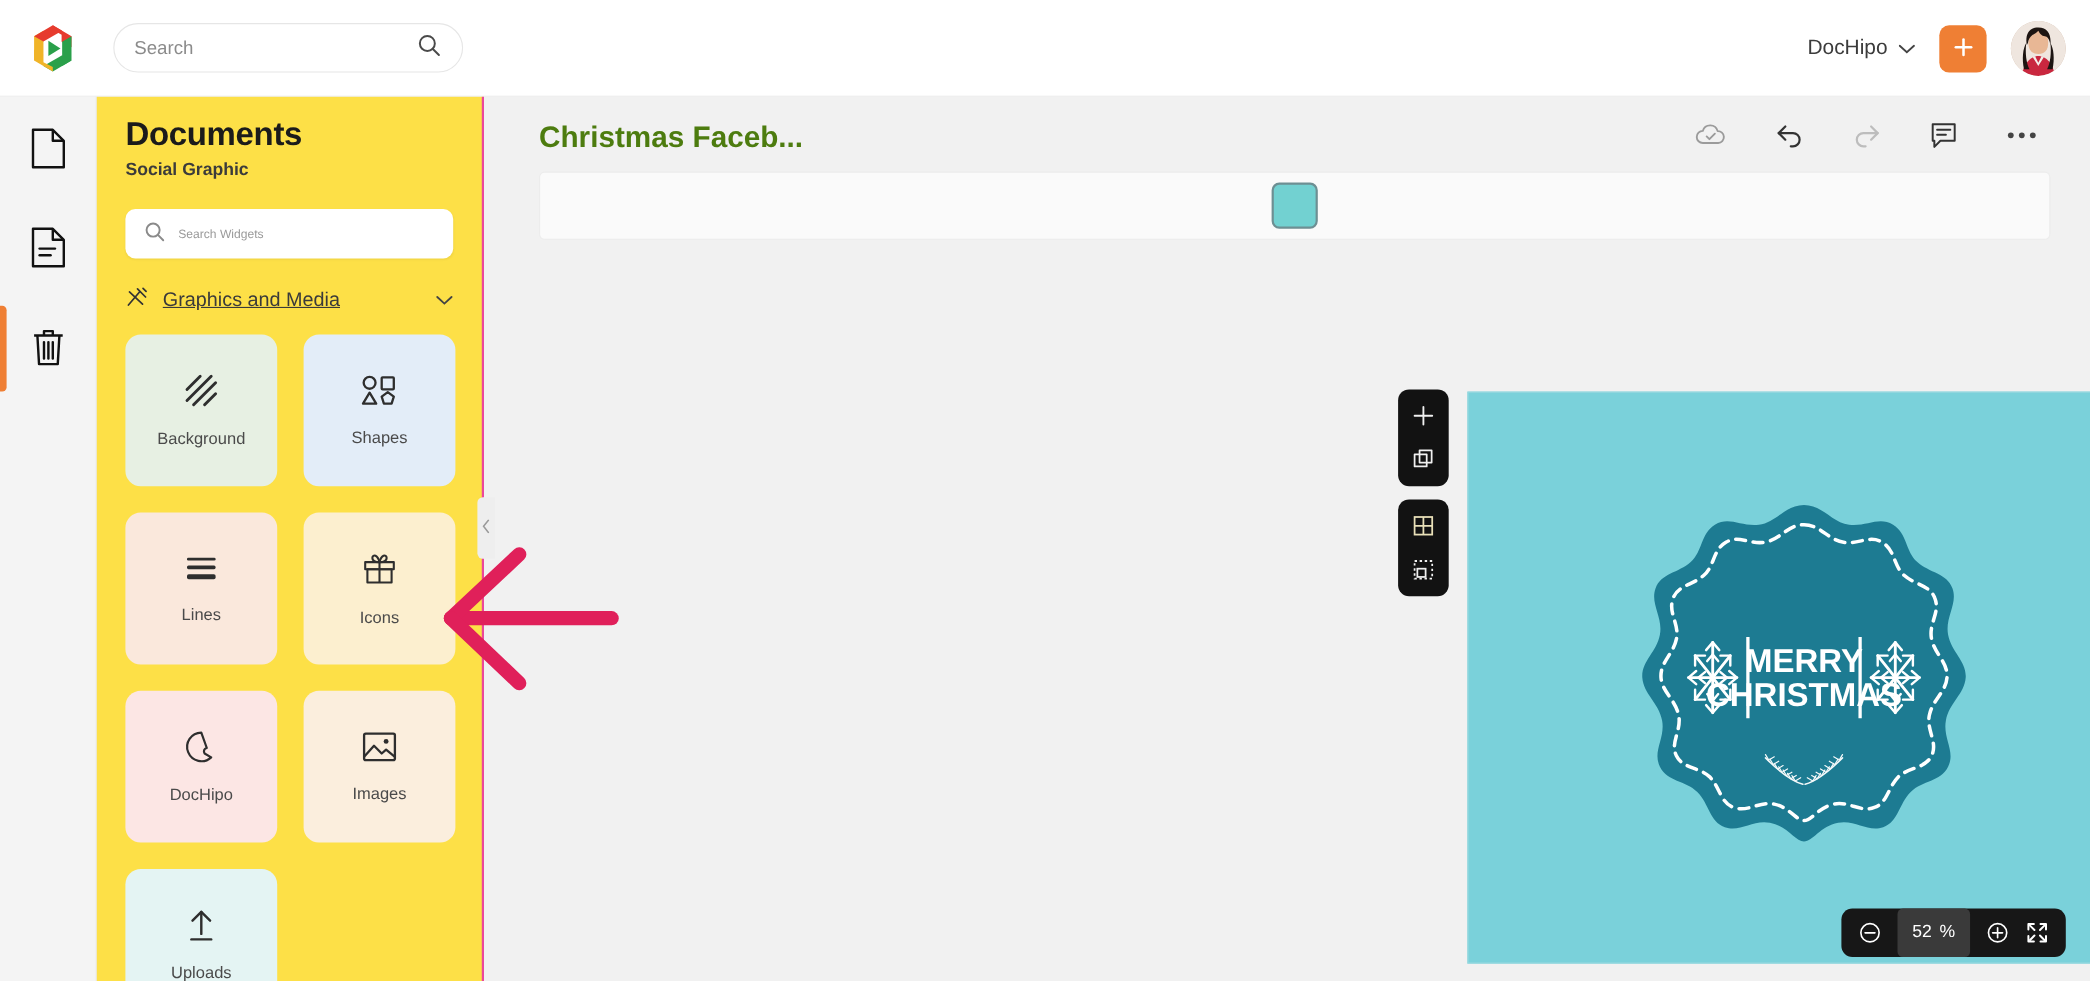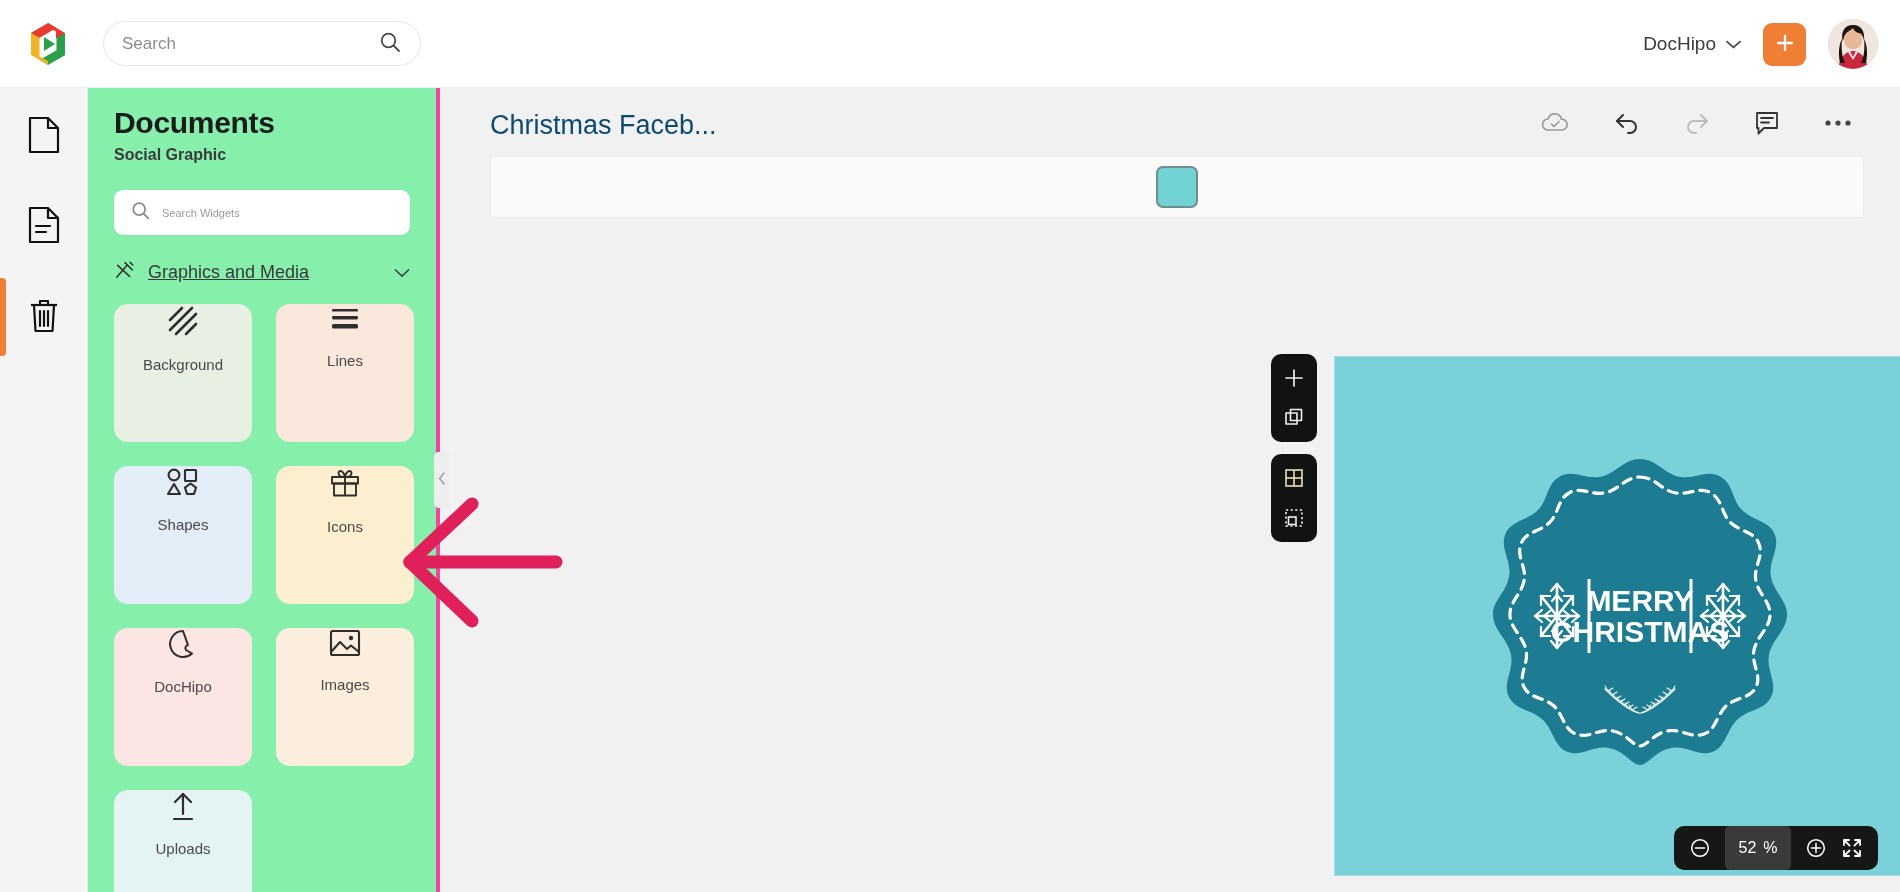--- a/index.html
+++ b/index.html
@@ -58,21 +58,21 @@
     cursor: pointer; position: relative;
   }
   .rail-active-bar {
     position: absolute; left: 0; top: 190px; width: 6px; height: 78px;
     background: #ef7f34; border-radius: 0 4px 4px 0;
   }
 
   
   .panel {
     position: absolute; left: 88px; top: 88px; width: 352px; height: 804px;
-    background: #86efac; border-right: 4px solid #ec4899; padding: 18px 26px 0 26px;
+    background: #fde047; border-right: 2px solid #ec4899; padding: 18px 26px 0 26px;
     overflow: hidden;
   }
   .panel h1 { font-size: 30px; font-weight: bold; color: #1b1b1b; letter-spacing: -0.3px; }
   .panel .sub { font-size: 16px; color: #3b3b3b; margin-top: 6px; font-weight: bold; }
   .widget-search {
     margin-top: 26px; height: 45px; background: #fff; border-radius: 9px;
     display: flex; align-items: center; padding: 0 16px; gap: 11px;
     box-shadow: 0 1px 2px rgba(0,0,0,.05);
   }
   .widget-search input {
@@ -84,40 +84,40 @@
     margin-top: 24px; display: flex; align-items: center; gap: 12px;
     font-size: 18px; color: #3a3a3a; cursor: pointer;
   }
   .section-head .sh-label { flex: 1; text-decoration: underline; }
   .cards {
     margin-top: 18px; display: grid; grid-template-columns: 138px 138px;
     gap: 24px 24px;
   }
   .card {
     height: 138px; border-radius: 14px; display: flex; flex-direction: column;
-    align-items: center; gap: 14px; cursor: pointer;
+    align-items: center; justify-content: center; gap: 14px; cursor: pointer;
   }
   .card .lbl { font-size: 15px; color: #4a4a4a; }
 
   
   .collapse-handle {
     position: absolute; left: 434px; top: 452px; width: 16px; height: 56px;
     background: #eeeeee; border-radius: 5px 0 0 5px;
     display: flex; align-items: center; justify-content: center;
     font-size: 13px; color: #9a9a9a; cursor: pointer; z-index: 6;
   }
 
   
   .editor {
     position: absolute; left: 440px; top: 88px; right: 0; bottom: 0;
     background: #f1f1f1;
   }
   .doc-title {
     position: absolute; left: 50px; top: 22px;
-    font-size: 27px; font-weight: normal; color: #0c4a6e;
+    font-size: 27px; font-weight: bold; color: #4d7c0f;
   }
   .doc-tools {
     position: absolute; right: 48px; top: 22px; display: flex; align-items: center; gap: 44px;
   }
   .doc-tools .t { cursor: pointer; display: flex; align-items: center; }
   .propbar {
     position: absolute; left: 50px; right: 36px; top: 68px; height: 62px;
     background: #fafafa; border: 1px solid #ececec; border-radius: 5px;
     display: flex; align-items: center; justify-content: center;
   }
@@ -303,41 +303,41 @@
           <svg width="34" height="34" viewBox="0 0 34 34" fill="none" stroke="#2e2e2e" stroke-width="2.6" stroke-linecap="round">
             <line x1="4" y1="16" x2="16" y2="4"></line>
               <line x1="4" y1="26" x2="26" y2="4"></line>
             <line x1="10" y1="30" x2="30" y2="10"></line>
               <line x1="20" y1="30" x2="30" y2="20"></line>
           </svg>
         </span>
         <span class="lbl">Background</span>
       </div>
 
-      <div class="card" style="background:#fae8dc">
-        <span>
-          <svg width="34" height="30" viewBox="0 0 34 30">
-            <rect x="4" y="5" width="26" height="2.6" rx="1.2" fill="#2e2e2e"></rect>
-            <rect x="4" y="12" width="26" height="3.4" rx="1.4" fill="#2e2e2e"></rect>
-            <rect x="4" y="20" width="26" height="4.6" rx="1.6" fill="#2e2e2e"></rect>
-          </svg>
-        </span>
-        <span class="lbl">Lines</span>
-      </div>
-
       <div class="card" style="background:#e3edf8">
         <span>
           <svg width="36" height="32" viewBox="0 0 36 32" fill="none" stroke="#2e2e2e" stroke-width="2.1" stroke-linejoin="round">
             <circle cx="9" cy="9" r="5.4"></circle>
             <rect x="20" y="4" width="11" height="11" rx="0.8"></rect>
             <path d="M9 18 L15 28 H3 Z"></path>
             <path d="M25.5 17.5 L31 21.6 L29 28 H22 L20 21.6 Z"></path>
           </svg>
         </span>
         <span class="lbl">Shapes</span>
+      </div>
+
+      <div class="card" style="background:#fae8dc">
+        <span>
+          <svg width="34" height="30" viewBox="0 0 34 30">
+            <rect x="4" y="5" width="26" height="2.6" rx="1.2" fill="#2e2e2e"></rect>
+            <rect x="4" y="12" width="26" height="3.4" rx="1.4" fill="#2e2e2e"></rect>
+            <rect x="4" y="20" width="26" height="4.6" rx="1.6" fill="#2e2e2e"></rect>
+          </svg>
+        </span>
+        <span class="lbl">Lines</span>
       </div>
 
       <div class="card" style="background:#fcefcf">
         <span>
           <svg width="34" height="34" viewBox="0 0 34 34" fill="none" stroke="#2e2e2e" stroke-width="1.9" stroke-linejoin="round">
             <rect x="4" y="11" width="26" height="6.5"></rect>
             <rect x="6" y="17.5" width="22" height="12"></rect>
             <line x1="17" y1="11" x2="17" y2="29.5"></line>
             <path d="M17 11 C13 11 10.5 9.5 10.5 7.2 C10.5 5.5 12 4.6 13.4 5.2 C15.2 6 16.4 8.6 17 11 Z"></path>
             <path d="M17 11 C21 11 23.5 9.5 23.5 7.2 C23.5 5.5 22 4.6 20.6 5.2 C18.8 6 17.6 8.6 17 11 Z"></path>

